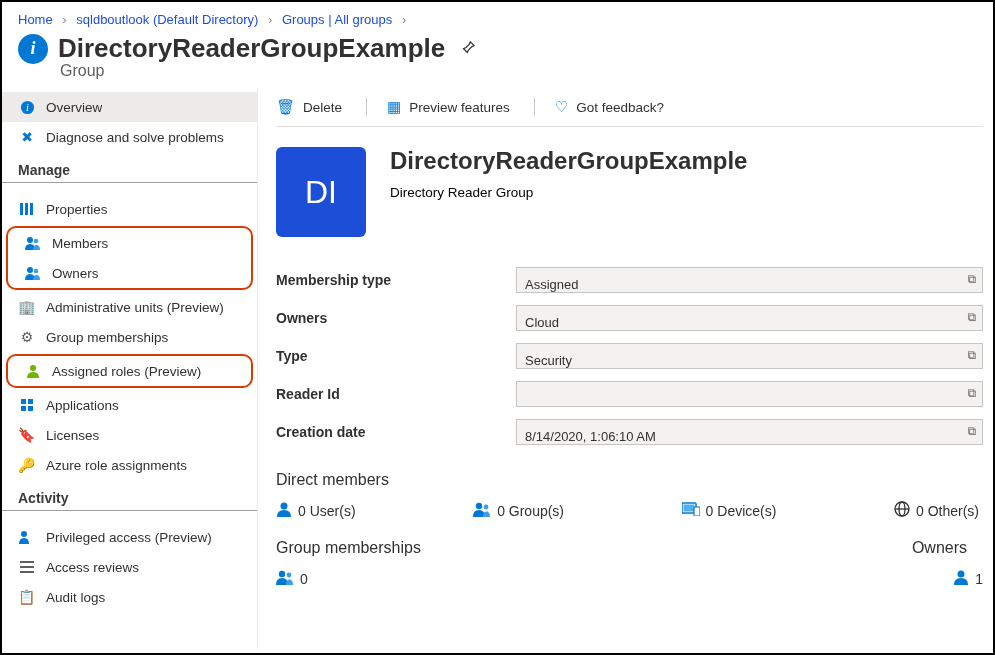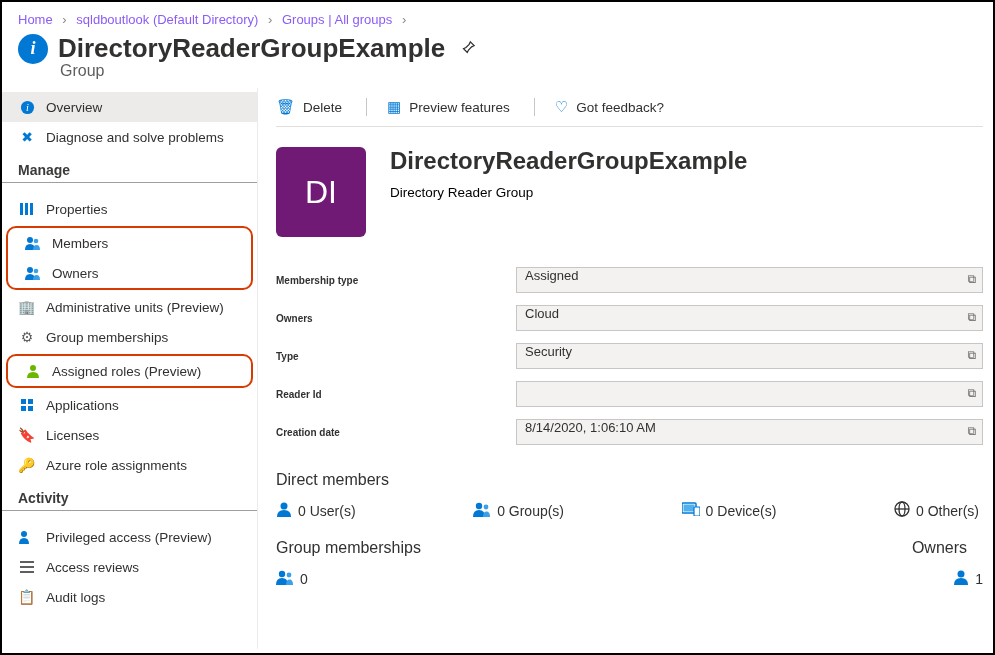--- a/index.html
+++ b/index.html
@@ -8,21 +8,21 @@
     font-family: "Segoe UI", Arial, sans-serif;
     font-size: 13px;
     color: #323130;
     background: #fff;
     width: 995px;
     height: 655px;
     border: 2px solid #000;
     overflow: hidden;
     position: relative;
   }
-  a { color: #8b5cf6; text-decoration: none; }
+  a { color: #1d4ed8; text-decoration: none; }
 
   
   .breadcrumb {
     padding: 10px 16px 4px 16px;
     font-size: 13px;
     color: #605e5c;
   }
   .breadcrumb .sep { margin: 0 6px; color: #888; }
 
   
@@ -147,21 +147,21 @@
   }
 
   
   .hero {
     display: flex;
     align-items: flex-start;
     margin-bottom: 30px;
   }
   .hero-tile {
     width: 90px; height: 90px;
-    background: #701a75;
+    background: #1d4ed8;
     color: #fff;
     display: flex;
     align-items: center;
     justify-content: center;
     font-size: 32px;
     border-radius: 6px;
     margin-right: 24px;
     flex-shrink: 0;
   }
   .hero-title { font-size: 24px; font-weight: 600; margin-bottom: 10px; }
@@ -169,30 +169,30 @@
 
   
   .prop-row {
     display: flex;
     align-items: center;
     margin-bottom: 12px;
   }
   .prop-label {
     width: 240px;
     font-weight: 600;
-    font-size: 10px;
+    font-size: 14px;
     flex-shrink: 0;
   }
   .prop-field {
     flex: 1;
     height: 26px;
     background: #f3f2f1;
     border: 1px solid #c8c6c4;
     display: flex;
-    align-items: flex-start;
+    align-items: flex-end;
     padding: 0 8px;
     font-size: 13px;
     color: #323130;
     position: relative;
   }
   .prop-field .copy {
     position: absolute;
     right: 6px;
     top: 4px;
     color: #605e5c;

